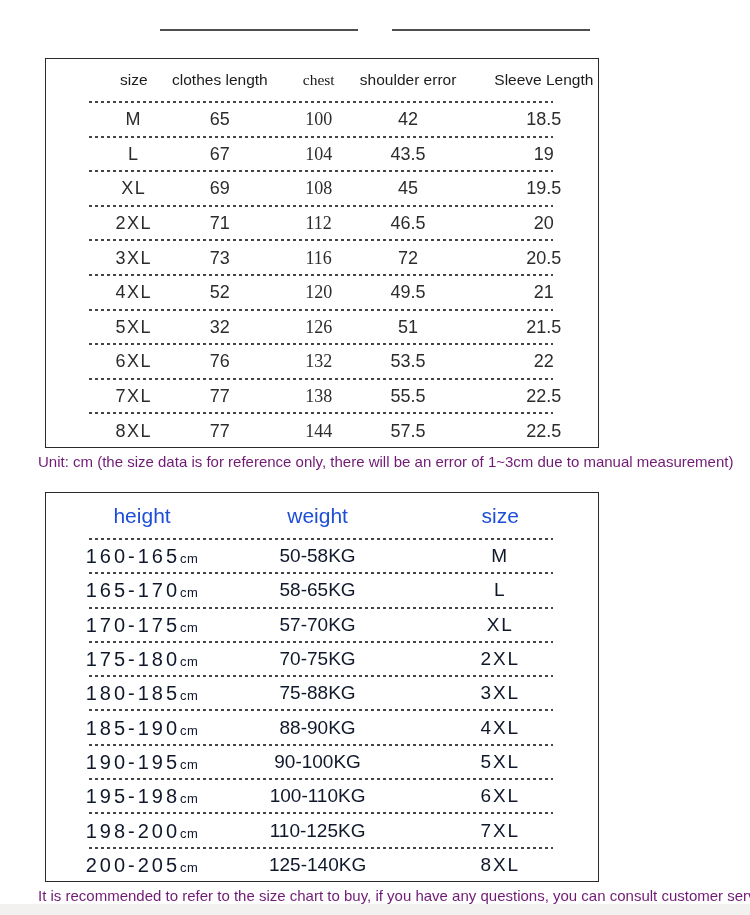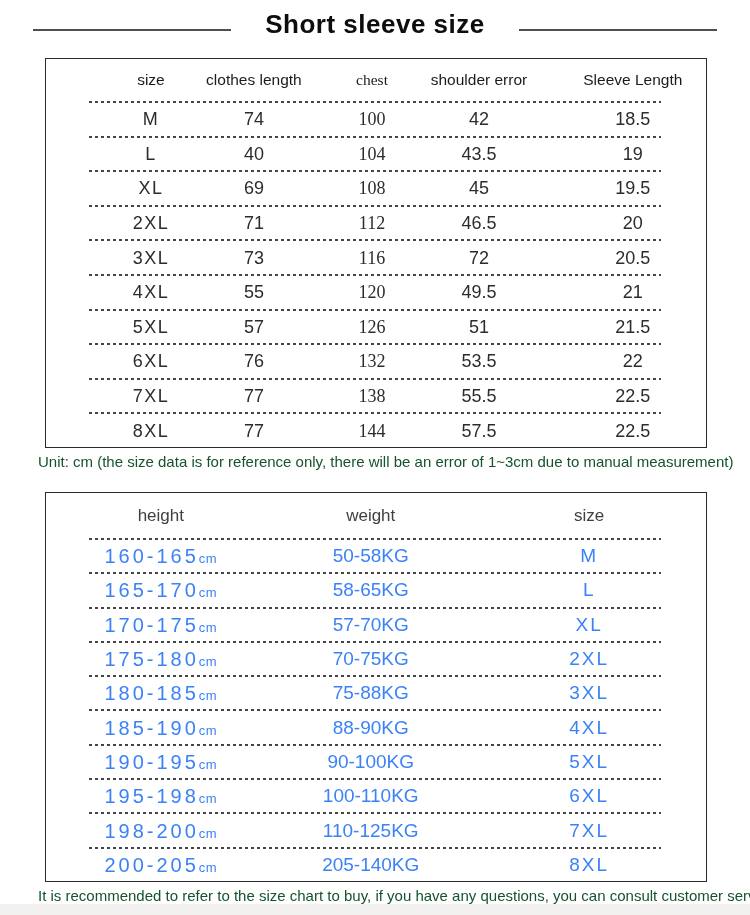--- a/index.html
+++ b/index.html
@@ -25,21 +25,21 @@
   }
   .page-title{
     margin:0;
     font-size:26px;font-weight:700;color:#0d0d0d;
     letter-spacing:0.5px;
     white-space:nowrap;
   }
   
   .tbox{
     box-sizing:border-box;
-    width:662px;
+    width:554px;
     height:390px;
     margin:10px 43px 0 45px;
     border:1.5px solid #2a2a2a;
     display:flex;flex-direction:column;
   }
   .tbox2{margin-top:21px;}
   .thead{flex:0 0 42px;position:relative;}
   .tbox2 .thead{flex:0 0 45px;}
   .trow{flex:1 1 auto;position:relative;}
   .dash{
@@ -59,71 +59,70 @@
   .c4{left:65.6%;}
   .c5{left:82.4%;margin-left:43px;}
   
   .d1{left:17.4%;}
   .d2{left:49.2%;}
   .d3{left:82.3%;}
   
   .t1-head .cell{font-size:15.5px;color:#1b1b1b;}
   .t1-row .cell{font-size:18px;color:#2c2c2c;}
   .t1-row .c1{letter-spacing:1.5px;}
-  .t2-head .cell{font-size:17px;color:#404040;}
-  .t2-row .cell{font-size:19px;color:#3b82f6;}
+  .t2-head .cell{font-size:21px;color:#1d4ed8;}
+  .t2-row .cell{font-size:19px;color:#0f172a;}
   .t2-row .d1{font-size:20px;letter-spacing:3px;}
   .t2-row .d1 .unit{font-size:13px;letter-spacing:0.5px;}
   .t2-row .d3{letter-spacing:2px;}
   
   .note{
     margin:5px 36px 0 38px;
     font-size:15px;line-height:18px;
-    color:#14532d;
+    color:#701a75;
     white-space:nowrap;
   }
   .bottom-strip{
     position:absolute;left:0;bottom:0;
     width:100%;height:11px;
     background:#f3f1f0;
   }
 </style>
 </head>
 <body>
 
 <div class="page">
 
   <div class="title-row">
     <span class="title-line"></span>
-    <h1 class="page-title">Short sleeve size</h1>
     <span class="title-line"></span>
   </div>
 
   <div class="tbox">
     <div class="thead t1-head">
       <span class="cell c1">size</span>
       <span class="cell c2">clothes length</span>
       <span class="cell c3">chest</span>
       <span class="cell c4">shoulder error</span>
       <span class="cell c5">Sleeve Length</span>
     </div>
 
     <div class="dash"></div>
     <div class="trow t1-row">
       <span class="cell c1">M</span>
-      <span class="cell c2">74</span>
+      <span class="cell c2">65</span>
       <span class="cell c3">100</span>
       <span class="cell c4">42</span>
       <span class="cell c5">18.5</span>
     </div>
 
     <div class="dash"></div>
     <div class="trow t1-row">
       <span class="cell c1">L</span>
-      <span class="cell c2">40</span>
+      <span class="cell c2">67</span>
       <span class="cell c3">104</span>
       <span class="cell c4">43.5</span>
       <span class="cell c5">19</span>
     </div>
 
     <div class="dash"></div>
     <div class="trow t1-row">
       <span class="cell c1">XL</span>
       <span class="cell c2">69</span>
       <span class="cell c3">108</span>
@@ -145,30 +144,30 @@
       <span class="cell c1">3XL</span>
       <span class="cell c2">73</span>
       <span class="cell c3">116</span>
       <span class="cell c4">72</span>
       <span class="cell c5">20.5</span>
     </div>
 
     <div class="dash"></div>
     <div class="trow t1-row">
       <span class="cell c1">4XL</span>
-      <span class="cell c2">55</span>
+      <span class="cell c2">52</span>
       <span class="cell c3">120</span>
       <span class="cell c4">49.5</span>
       <span class="cell c5">21</span>
     </div>
 
     <div class="dash"></div>
     <div class="trow t1-row">
       <span class="cell c1">5XL</span>
-      <span class="cell c2">57</span>
+      <span class="cell c2">32</span>
       <span class="cell c3">126</span>
       <span class="cell c4">51</span>
       <span class="cell c5">21.5</span>
     </div>
 
     <div class="dash"></div>
     <div class="trow t1-row">
       <span class="cell c1">6XL</span>
       <span class="cell c2">76</span>
       <span class="cell c3">132</span>
@@ -263,21 +262,21 @@
     <div class="dash"></div>
     <div class="trow t2-row">
       <span class="cell d1"><span>198-200</span><span class="unit">cm</span></span>
       <span class="cell d2">110-125KG</span>
       <span class="cell d3">7XL</span>
     </div>
 
     <div class="dash"></div>
     <div class="trow t2-row">
       <span class="cell d1"><span>200-205</span><span class="unit">cm</span></span>
-      <span class="cell d2">205-140KG</span>
+      <span class="cell d2">125-140KG</span>
       <span class="cell d3">8XL</span>
     </div>
   </div>
 
   <p class="note">It is recommended to refer to the size chart to buy, if you have any questions, you can consult customer service!</p>
 
   <div class="bottom-strip"></div>
 </div>
 
 </body></html>

